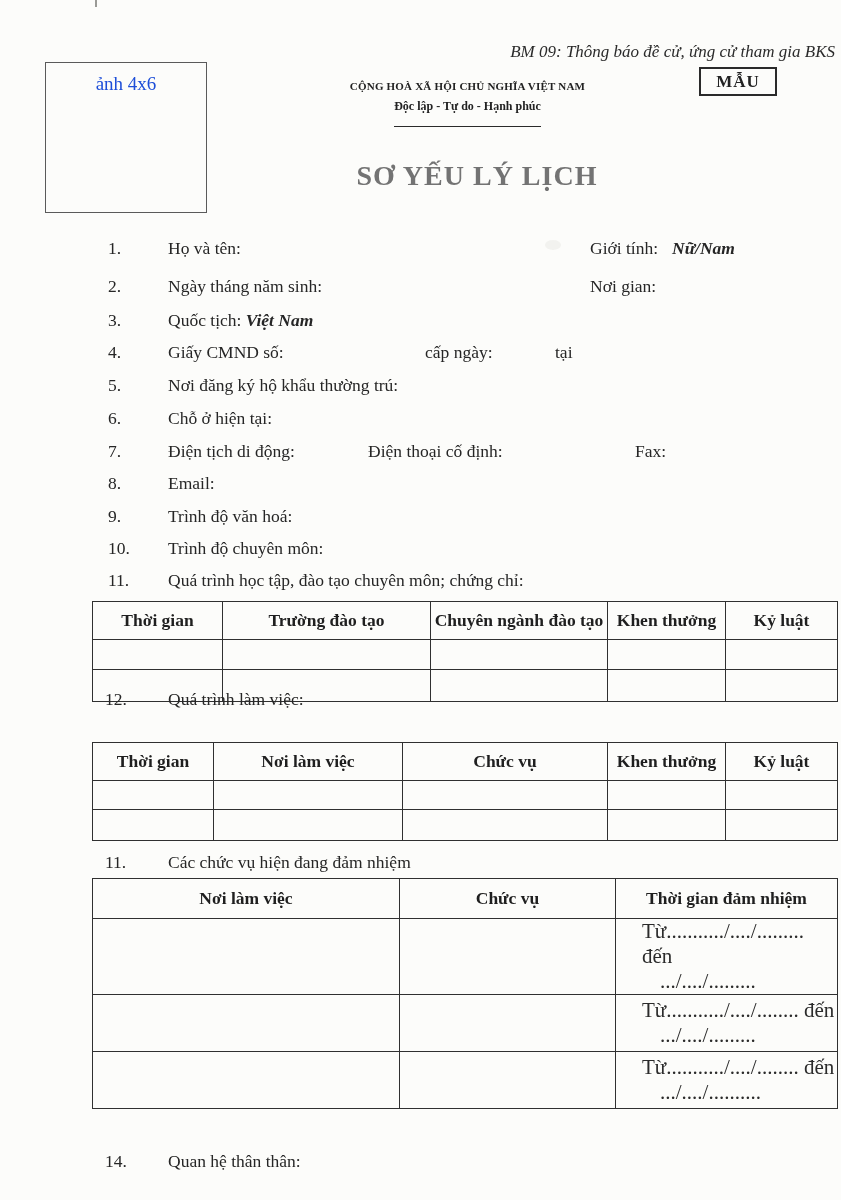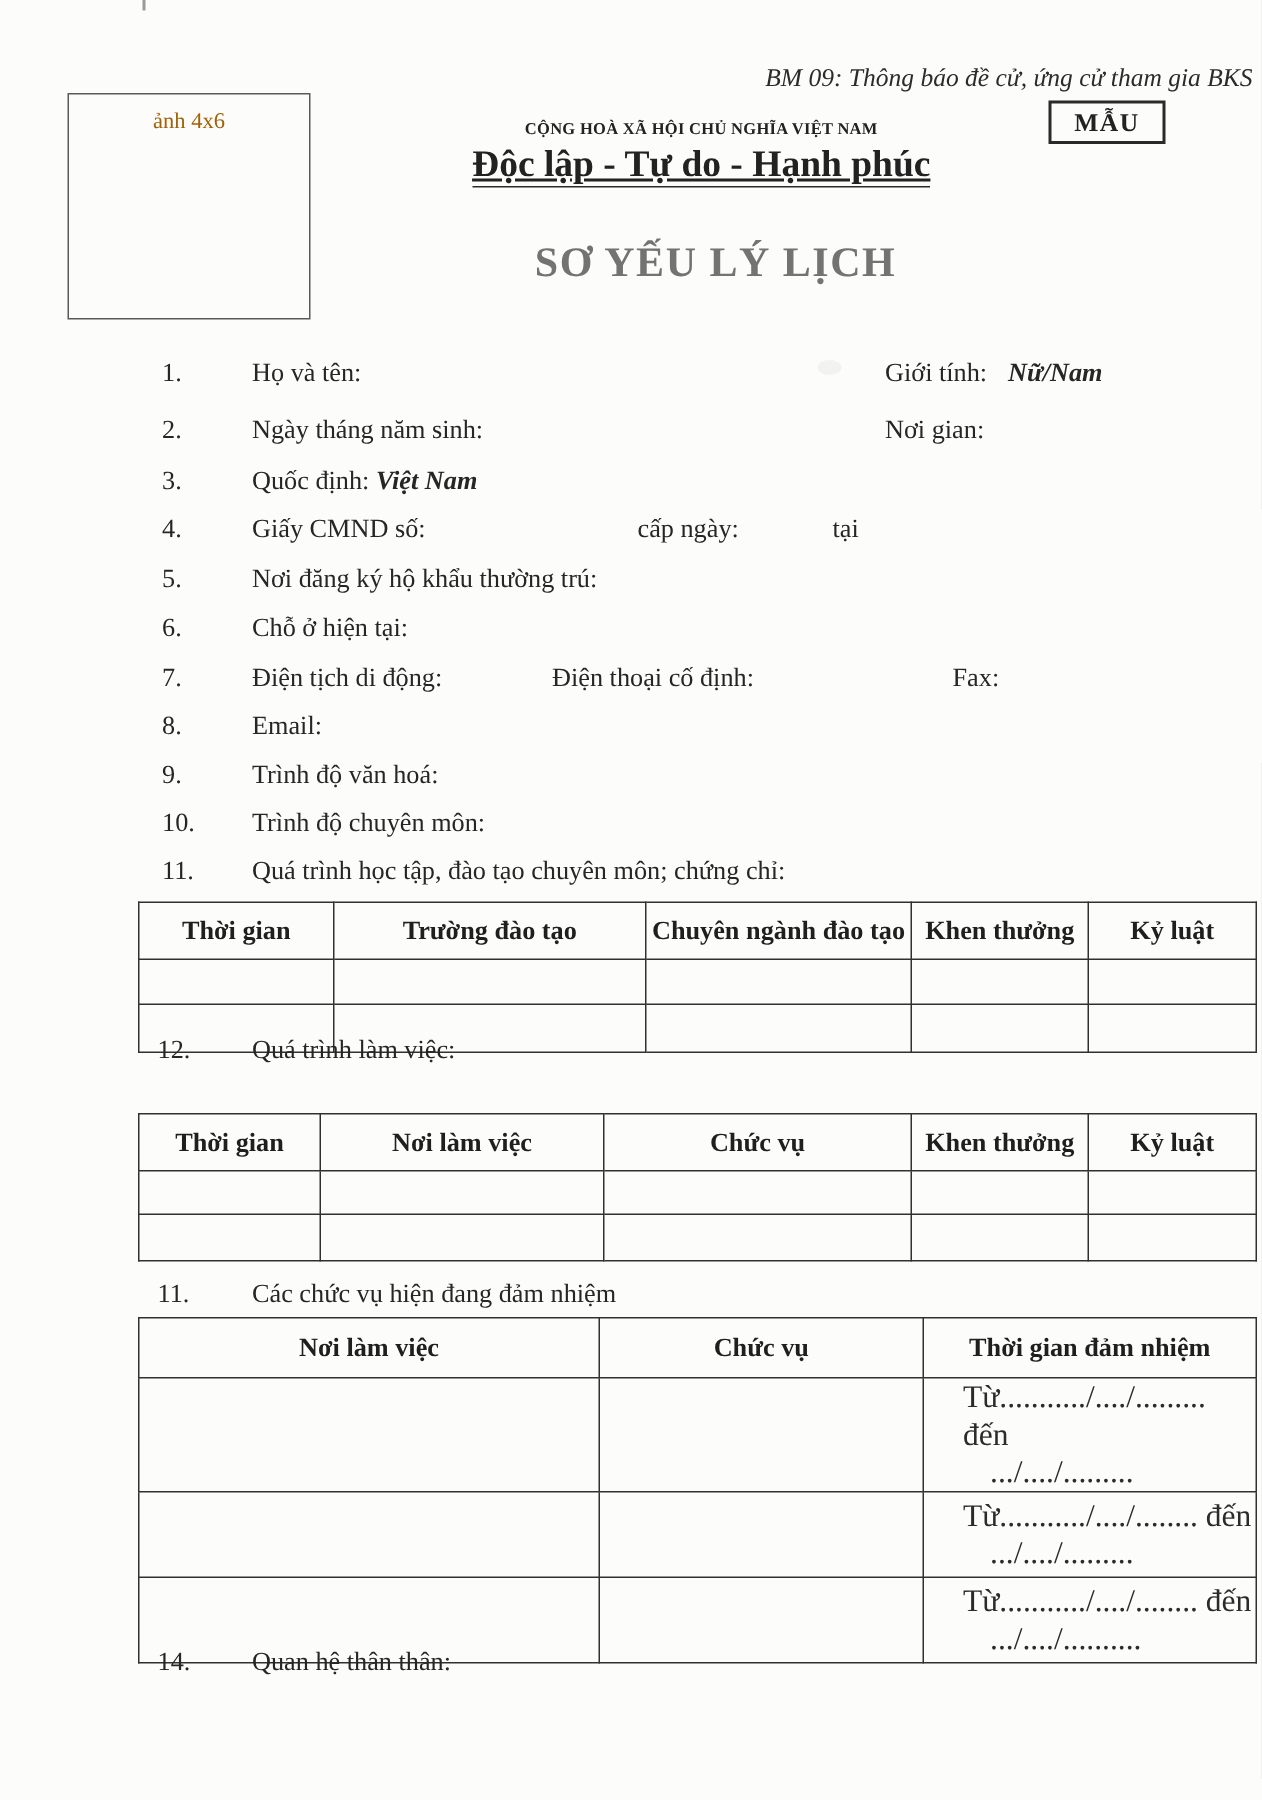--- a/index.html
+++ b/index.html
@@ -19,37 +19,37 @@
     font-style:italic; font-size:17px; color:#2b2b2b;
     white-space:nowrap;
   }
   
   .photo-box {
     position:absolute; left:45px; top:62px;
     width:162px; height:151px;
     border:1.5px solid #5a5a5a;
     text-align:center;
   }
-  .photo-box .plabel { display:inline-block; margin-top:10px; font-size:15px; color:#a16207; }
+  .photo-box .plabel { display:inline-block; margin-top:10px; font-size:19px; color:#1d4ed8; }
   
   .mau-box {
     position:absolute; left:699px; top:67px;
     width:78px; height:29px;
     border:2px solid #2a2a2a;
     display:flex; align-items:center; justify-content:center;
     font-weight:bold; font-size:17px; letter-spacing:1px;
     background:#fcfcfa;
   }
   
   .nat-header { position:absolute; left:230px; top:80px; width:475px; text-align:center; }
   .nat1 { font-weight:bold; font-size:11px; letter-spacing:0.2px; white-space:nowrap; }
   .nat2 { margin-top:4px; }
   .nat2 .motto {
-    display:inline-block; font-weight:bold; font-size:25px;
-    border-bottom:1.6px solid #2a2a2a; padding-bottom:0;text-decoration:underline;
+    display:inline-block; font-weight:bold; font-size:12px;
+    border-bottom:1.6px solid #2a2a2a; padding-bottom:12px;
   }
   .title {
     position:absolute; left:96px; top:160px; width:762px;
     text-align:center; font-weight:bold; font-size:28px; letter-spacing:1px;
     color:#737373;
   }
   
   .frow { position:absolute; left:0; width:841px; height:26px; font-size:17.5px; color:#262626; }
   .frow .num { position:absolute; left:108px; width:46px; }
   .frow .lbl { position:absolute; left:168px; white-space:nowrap; }
@@ -105,21 +105,21 @@
   </div>
 
   <div class="frow" style="top:276px">
     <span class="num">2.</span>
     <span class="lbl">Ngày tháng năm sinh:</span>
     <span class="ex" style="left:590px">Nơi gian:</span>
   </div>
 
   <div class="frow" style="top:310px">
     <span class="num">3.</span>
-    <span class="lbl"><span>Quốc định:</span>&nbsp;<span class="bi">Việt Nam</span></span>
+    <span class="lbl"><span>Quốc tịch:</span>&nbsp;<span class="bi">Việt Nam</span></span>
   </div>
 
   <div class="frow" style="top:342px">
     <span class="num">4.</span>
     <span class="lbl">Giấy CMND số:</span>
     <span class="ex" style="left:425px">cấp ngày:</span>
     <span class="ex" style="left:555px">tại</span>
   </div>
 
   <div class="frow" style="top:375px">
@@ -273,18 +273,18 @@
         <td></td>
         <td></td>
         <td class="dots">
           <div class="l1">Từ.........../..../........ đến</div>
           <div class="l2">.../..../..........</div>
         </td>
       </tr>
     </tbody>
   </table>
 
-  <div class="frow" style="top:1097px">
+  <div class="frow" style="top:1151px">
     <span class="num" style="left:105px">14.</span>
     <span class="lbl">Quan hệ thân thân:</span>
   </div>
 
 </div>
 
 </body></html>

